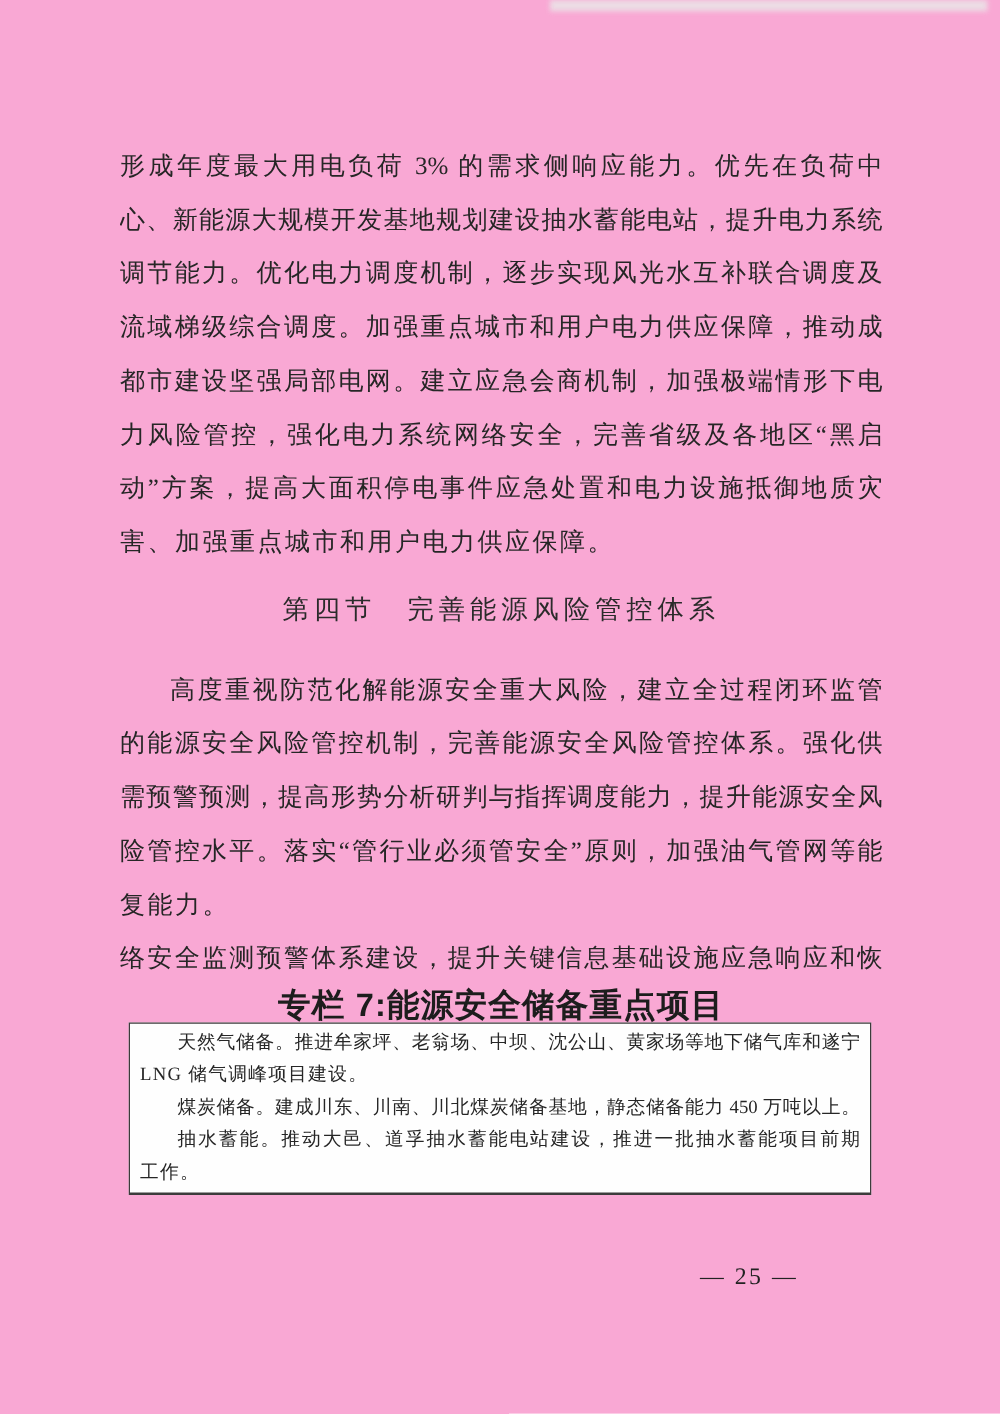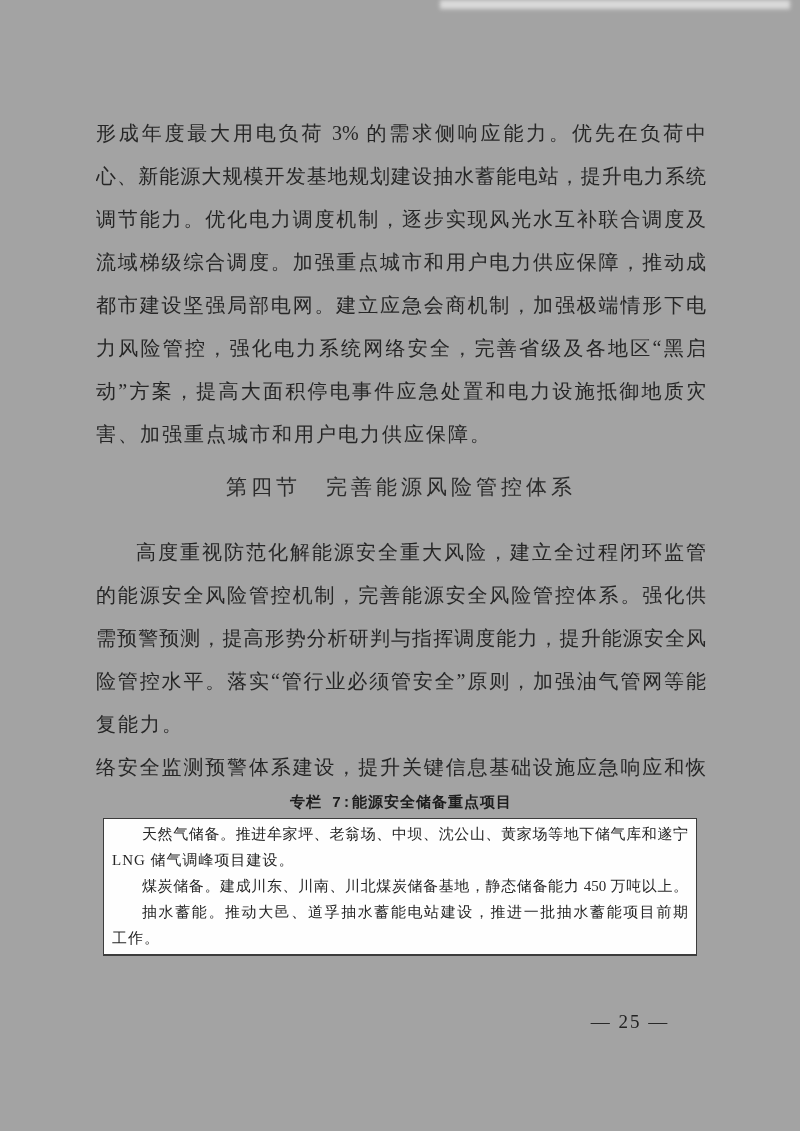--- a/index.html
+++ b/index.html
@@ -1,18 +1,18 @@
 <!DOCTYPE html>
 <html><head>
 <meta charset="utf-8">
 <style>
   html,body { margin:0; padding:0; background:#ffffff; }
   .page {
     position:relative; width:800px; height:1131px;
-    background:#a3a3a3; overflow:hidden;
+    background:#f9a8d4; overflow:hidden;
     font-family:"Liberation Serif","DejaVu Serif",serif;
     color:#262626;
   }
   .scan-smudge {
     position:absolute; left:440px; top:0; width:350px; height:9px;
     background:#e9e9e9; filter:blur(2px); opacity:.8;
   }
   .content {
     position:absolute; left:96px; top:112px; width:610px;
   }
@@ -25,37 +25,37 @@
   .t-line.indent { text-indent:2em; }
   .section-heading {
     display:block; margin-top:14px; height:34px; line-height:34px;
     text-align:center; text-align-last:center; font-size:21px;
     letter-spacing:4px; color:#2b2b2b;
   }
   .para2 { margin-top:27px; }
   .box-title {
     display:block; margin-top:2px; height:26px; line-height:26px;
     text-align:center; text-align-last:center;
-    font-family:Liberation Mono, monospace;
-    font-weight:bold; font-size:15px; letter-spacing:1px; color:#1d1d1d;
+    font-family:Liberation Sans, sans-serif;
+    font-weight:bold; font-size:26px; letter-spacing:1px; color:#1d1d1d;
   }
   .info-box {
     margin-top:1px; margin-left:7px; margin-right:9px;
     border:1px solid #3c3c3c; border-bottom-width:2px;
     padding:2px 8px 3px 8px; background:#fefefe;
   }
   .b-line {
     display:block; height:26px; line-height:26px; font-size:15px;
     overflow:hidden; text-align:justify; text-align-last:justify;
   }
   .b-line.no-just { text-align:left; text-align-last:left; letter-spacing:1px; }
   .b-line.indent { text-indent:2em; }
   .page-number {
-    position:absolute; left:540px; top:1008px; width:180px;
-    height:28px; line-height:28px; text-align:center;
+    position:absolute; left:560px; top:1008px; width:180px;
+    height:28px; line-height:28px; 
     font-size:19px; letter-spacing:2px; color:#222;
   }
 </style>
 </head>
 <body>
 
 <div class="page">
 
   <div class="scan-smudge"></div>
 

